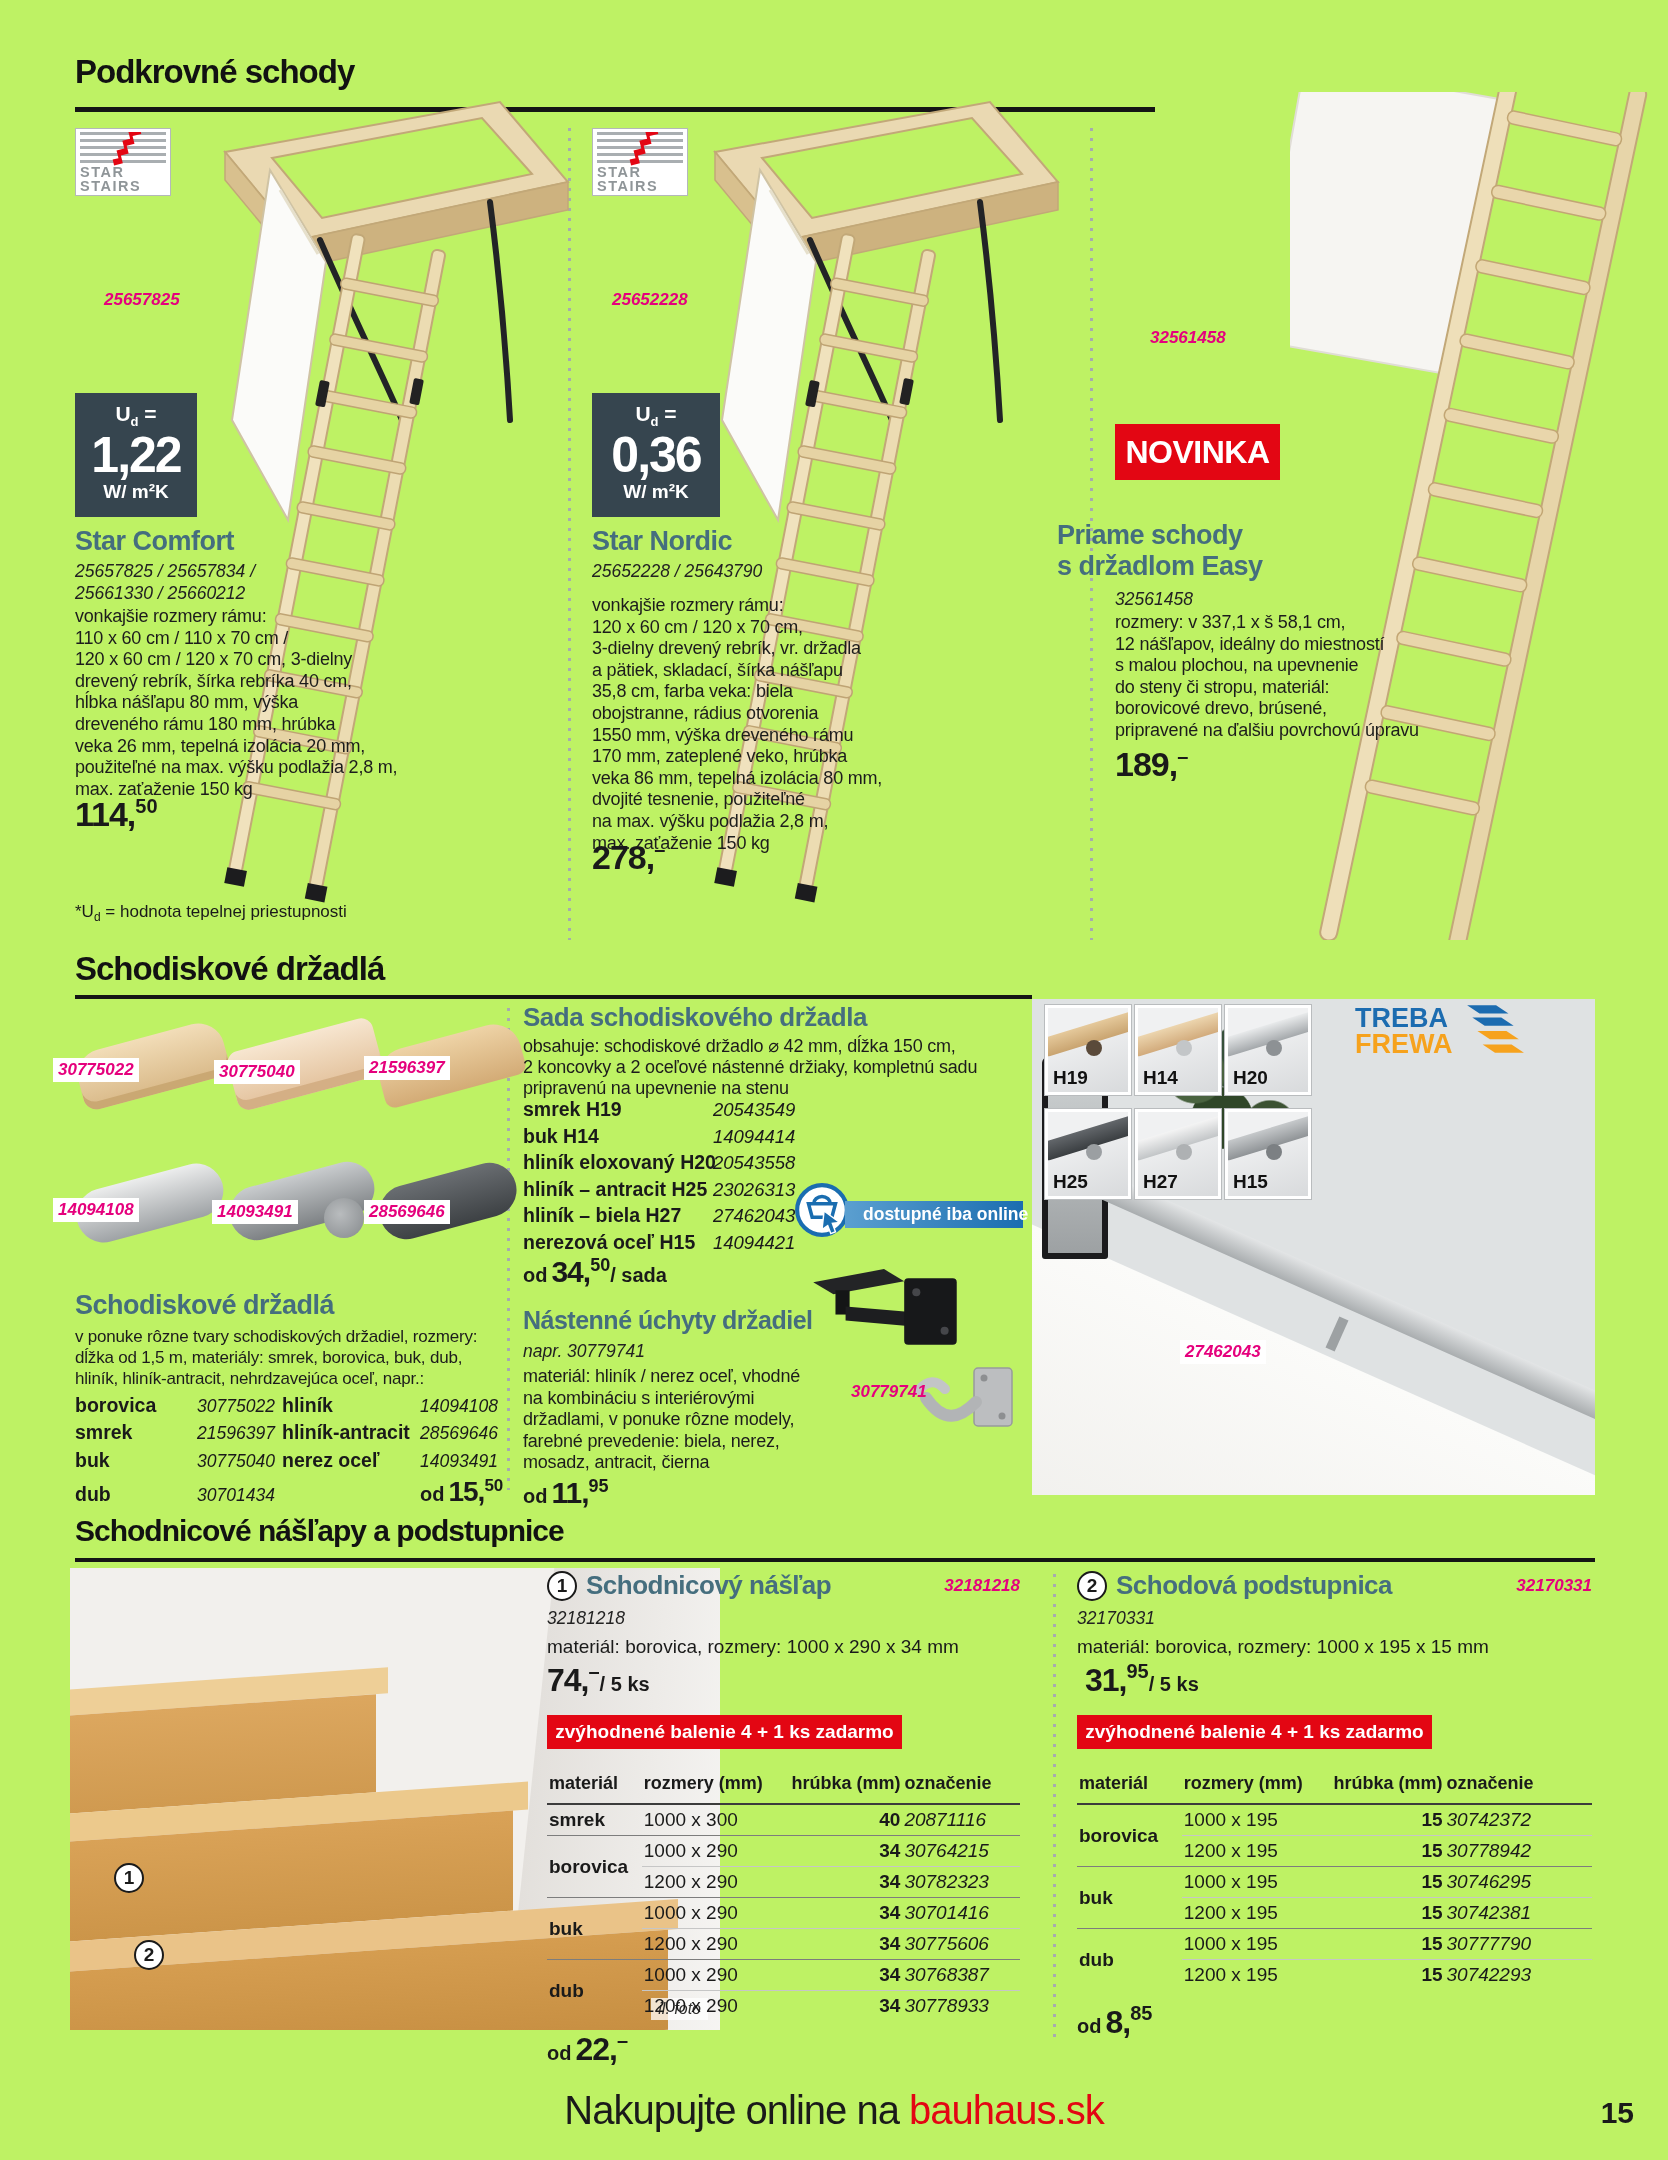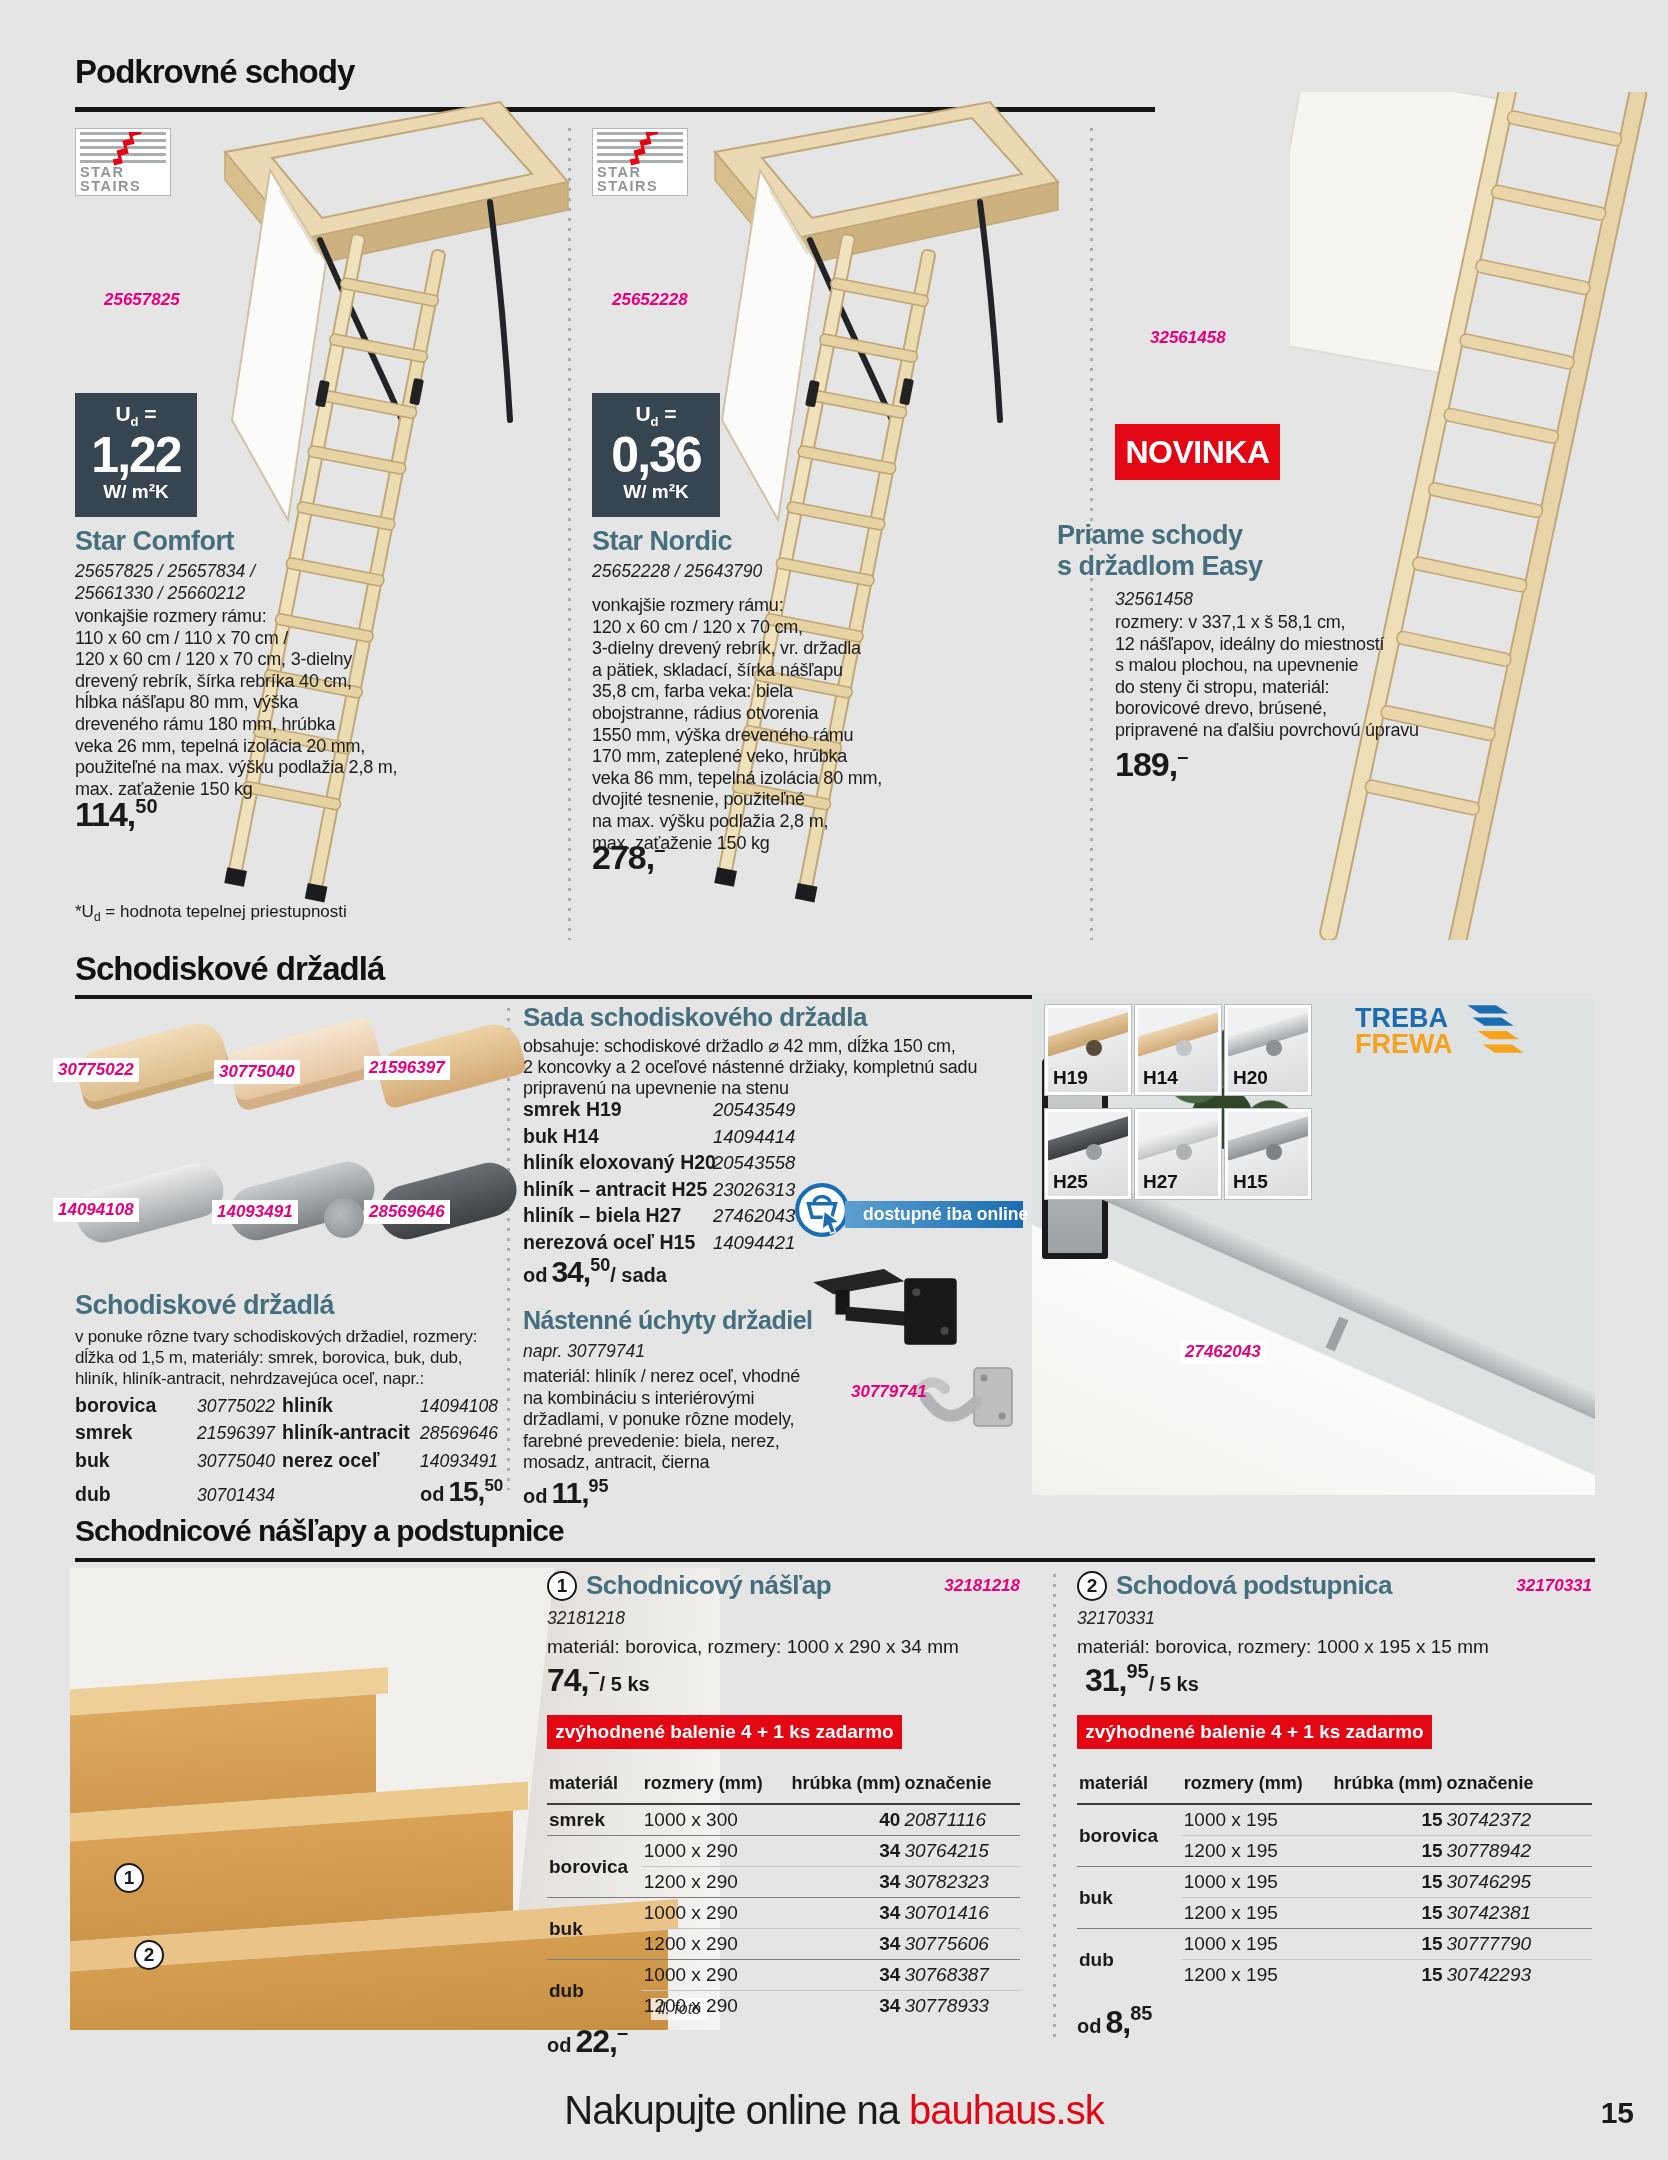--- a/index.html
+++ b/index.html
@@ -1,16 +1,16 @@
 <!DOCTYPE html>
 <html><head>
 <meta charset="utf-8">
 <style>
   html,body{margin:0;padding:0;background:#ffffff;}
-  #page{position:relative;width:1668px;height:2160px;background:#e5e5e5;overflow:hidden;
+  #page{position:relative;width:1668px;height:2160px;background:#bef264;overflow:hidden;
         font-family:"Liberation Sans", sans-serif;color:#1a1a1a;}
   .abs{position:absolute;}
   .sec-h{font-weight:bold;font-size:33px;letter-spacing:-1px;color:#121212;white-space:nowrap;}
   .rule{background:#151515;height:5px;}
   .dotsep{width:3px;background:repeating-linear-gradient(180deg,#a6abae 0 3px,transparent 3px 10px);}
   .pink{color:#e5007d;font-style:italic;font-weight:bold;font-size:17px;white-space:nowrap;}
   .pinklabel{color:#e5007d;font-style:italic;font-weight:bold;font-size:17px;background:#fff;padding:2px 5px;white-space:nowrap;}
   .teal{color:#456e7e;}
   .pname{font-weight:bold;font-size:27px;letter-spacing:-0.5px;white-space:nowrap;}
   .icodes{font-style:italic;font-size:17.5px;color:#222;line-height:22px;white-space:nowrap;}
@@ -475,21 +475,21 @@
             <td class="ctr">34</td>
             <td class="code">30768387</td>
         </tr>
         <tr>
           <td>1200 x 290</td>
             <td class="ctr">34</td>
             <td class="code">30778933</td>
         </tr>
       </tbody>
     </table>
-    <div class="price" style="margin-top:2px;">
+    <div class="price" style="margin-top:10px;">
       <span class="pre">od</span><span class="main" style="font-size:32px;">22,</span><span class="sup">–</span>
     </div>
   </div>
 
   <div class="abs" style="left:1077px;top:1570px;width:515px;">
     <div style="display:flex;align-items:center;gap:9px;">
       <span class="circle-num">2</span>
       <span class="pname teal" style="font-size:26px;">Schodová podstupnica</span>
       <span class="pink" style="margin-left:auto;">32170331</span>
     </div>

